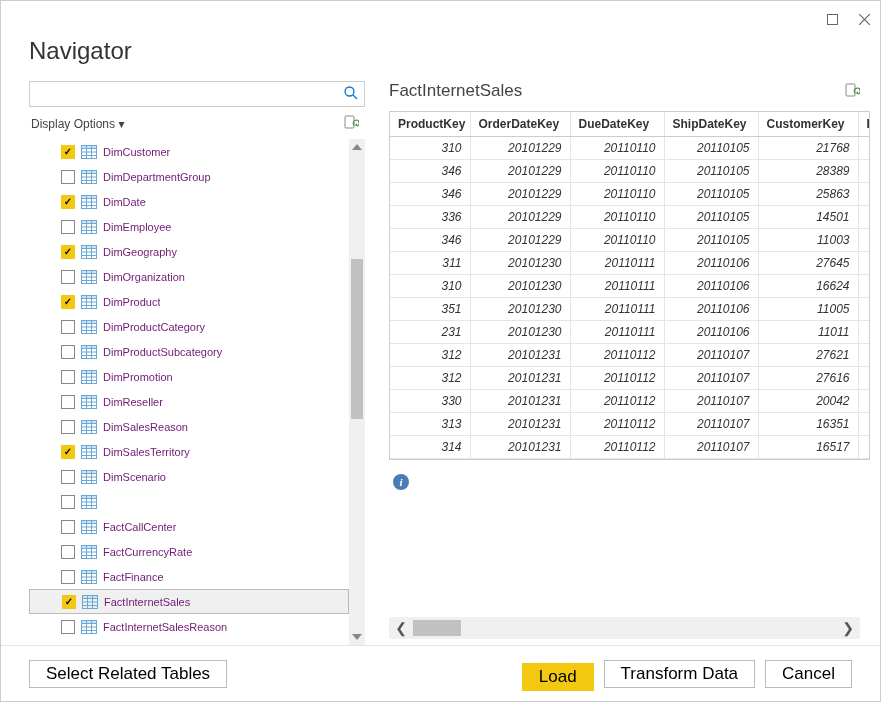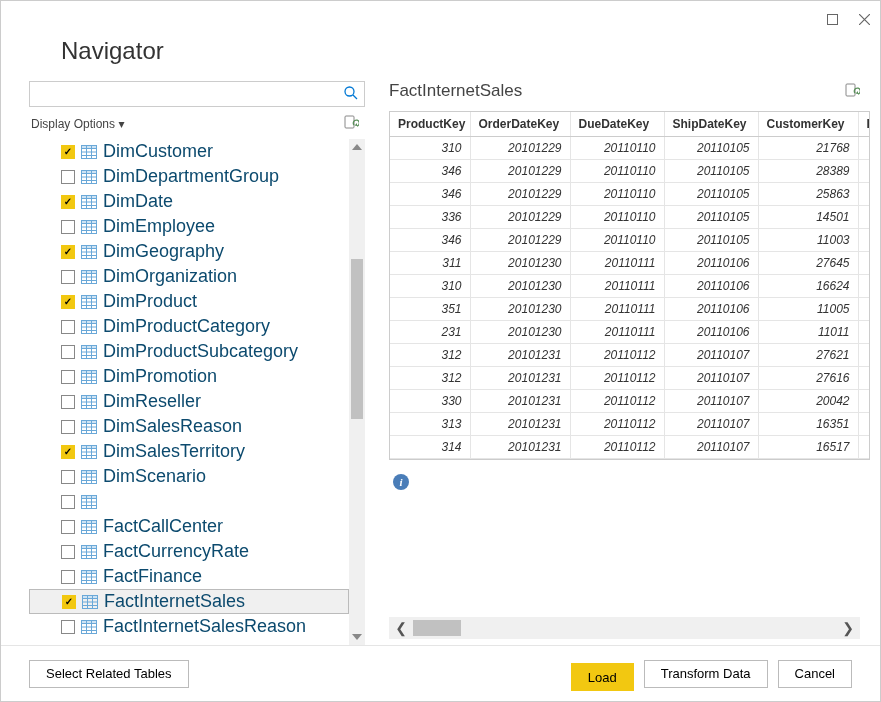--- a/index.html
+++ b/index.html
@@ -1,20 +1,20 @@
 <!DOCTYPE html>
 <html><head>
 <meta charset="utf-8">
 <style>
 * { box-sizing: border-box; margin: 0; padding: 0; }
 body { font-family: "Segoe UI", Arial, sans-serif; font-size: 13px; color: #333; background: #fff; }
 .window { width: 881px; height: 702px; border: 1px solid #ccc; position: relative; display: flex; flex-direction: column; }
 .titlebar { height: 36px; display: flex; justify-content: flex-end; align-items: center; padding: 0 8px; gap: 16px; }
 .titlebar .tb-icon { width: 16px; height: 16px; display: flex; align-items: center; justify-content: center; color: #666; cursor: pointer; }
-.header { padding: 0 28px 8px 28px; margin-left: 32px; }
+.header { padding: 0 28px 8px 28px; }
 .header h1 { font-size: 24px; font-weight: 300; color: #333; }
 .content { flex: 1; display: flex; padding: 8px 0 0 28px; overflow: hidden; }
 .left-panel { width: 336px; display: flex; flex-direction: column; }
 .search-row { display: flex; align-items: center; }
 .search-box { flex: 1; border: 1px solid #ccc; height: 26px; display: flex; align-items: center; padding: 0 6px; }
 .search-box input { border: none; outline: none; flex: 1; font-size: 13px; }
 .search-box .s-icon { color: #0078d4; }
 .display-options-row { display: flex; align-items: center; justify-content: space-between; padding: 8px 4px 6px 2px; color: #555; gap: 28px; }
 .display-options-row .drop { cursor: pointer; font-size: 12px; color: #444; }
 .display-options-row .refresh { width: 18px; height: 18px; color: #666; cursor: pointer; }
@@ -25,39 +25,39 @@
 .tree-scrollbar .arrow { position: absolute; left: 0; right: 0; height: 16px; display: flex; align-items: center; justify-content: center; color: #666; }
 .tree-scrollbar .arrow.up { top: 0; }
 .tree-scrollbar .arrow.down { bottom: 0; }
 .tree-item { display: flex; align-items: center; height: 25px; padding-left: 32px; gap: 6px; cursor: pointer; white-space: nowrap; overflow: hidden; text-overflow: ellipsis; }
 .tree-item.selected { background: #f0f0f0; border: 1px solid #bbb; }
 .checkbox { width: 14px; height: 14px; border: 1px solid #888; display: flex; align-items: center; justify-content: center; flex-shrink: 0; }
 .checkbox.checked { background: #f2c811; border-color: #f2c811; }
 .checkbox.checked::after { content: "✓"; font-size: 10px; color: #000; font-weight: bold; line-height: 1; }
 .table-icon { width: 16px; height: 14px; flex-shrink: 0; }
 .table-icon svg { width: 16px; height: 14px; display: block; }
-.tree-item .label { overflow: hidden; text-overflow: ellipsis; font-size: 18px; color: #0c4a6e; }
+.tree-item .label { overflow: hidden; text-overflow: ellipsis; font-size: 11px; color: #701a75; }
 .right-panel { flex: 1; display: flex; flex-direction: column; padding-left: 24px; padding-right: 10px; overflow: hidden; }
 .preview-header { display: flex; justify-content: space-between; align-items: center; padding-bottom: 10px; padding-right: 10px; }
 .preview-header h2 { font-size: 17px; font-weight: 400; color: #444; }
 .preview-header .edit-icon { width: 16px; height: 16px; color: #666; cursor: pointer; }
 .grid-wrap { border: 1px solid #ccc; overflow: hidden; }
 .grid { width: 100%; border-collapse: collapse; font-size: 12px; table-layout: fixed; }
 .grid th { text-align: left; padding: 5px 8px; border-bottom: 1px solid #ccc; border-right: 1px solid #e5e5e5; font-weight: 600; background: #fff; font-size: 12px; white-space: nowrap; overflow: hidden; }
 .grid td { text-align: right; padding: 4px 8px; border-bottom: 1px solid #e5e5e5; border-right: 1px solid #e5e5e5; font-style: italic; color: #333; white-space: nowrap; }
 .grid th:last-child, .grid td:last-child { border-right: none; }
 .truncate-msg { display: flex; align-items: center; gap: 8px; padding: 14px 4px; color: #666; font-size: 12px; }
 .truncate-msg .info-icon { width: 16px; height: 16px; border-radius: 50%; background: #4a7db8; color: #fff; display: flex; align-items: center; justify-content: center; font-weight: bold; font-style: italic; font-family: Georgia, serif; font-size: 11px; }
 .hscroll { margin-top: auto; height: 22px; background: #f0f0f0; display: flex; align-items: center; margin-bottom: 6px; margin-right: 10px; }
 .hscroll .arrow { width: 24px; height: 100%; display: flex; align-items: center; justify-content: center; color: #555; cursor: pointer; font-size: 14px; }
 .hscroll .track { flex: 1; height: 100%; position: relative; }
 .hscroll .thumb { position: absolute; left: 0; top: 3px; bottom: 3px; width: 48px; background: #c1c1c1; }
 .footer { height: 56px; border-top: 1px solid #e5e5e5; display: flex; align-items: center; padding: 0 28px; gap: 10px; }
 .footer .spacer { flex: 1; }
-.btn { height: 28px; padding: 0 16px; border: 1px solid #bbb; background: #fff; font-size: 13px; cursor: pointer; display: flex; align-items: center; }
+.btn { height: 28px; padding: 0 16px; border: 1px solid #bbb; background: #fff; font-size: 17px; cursor: pointer; display: flex; align-items: center; }
 .btn.primary { background: #f2c811; border-color: #f2c811; margin-top: 7px; }
 </style>
 </head>
 <body>
 
 <div class="window">
 
   <div class="titlebar">
     <div class="tb-icon">
       <svg width="11" height="11" viewBox="0 0 11 11">

